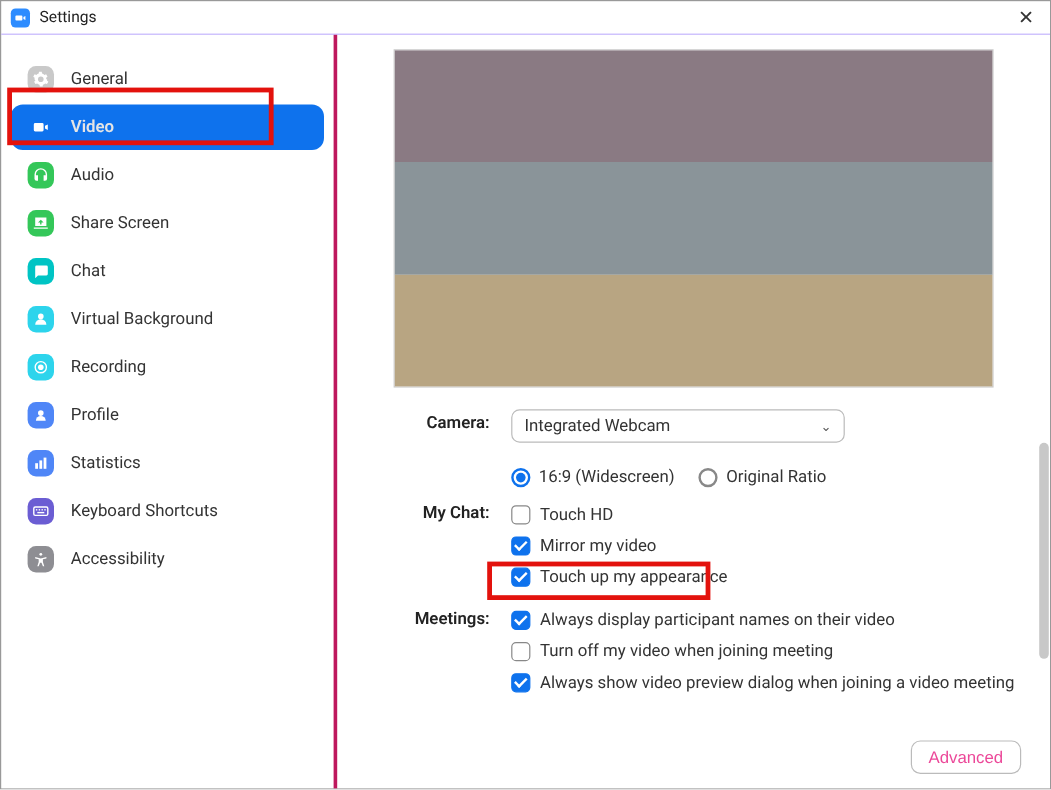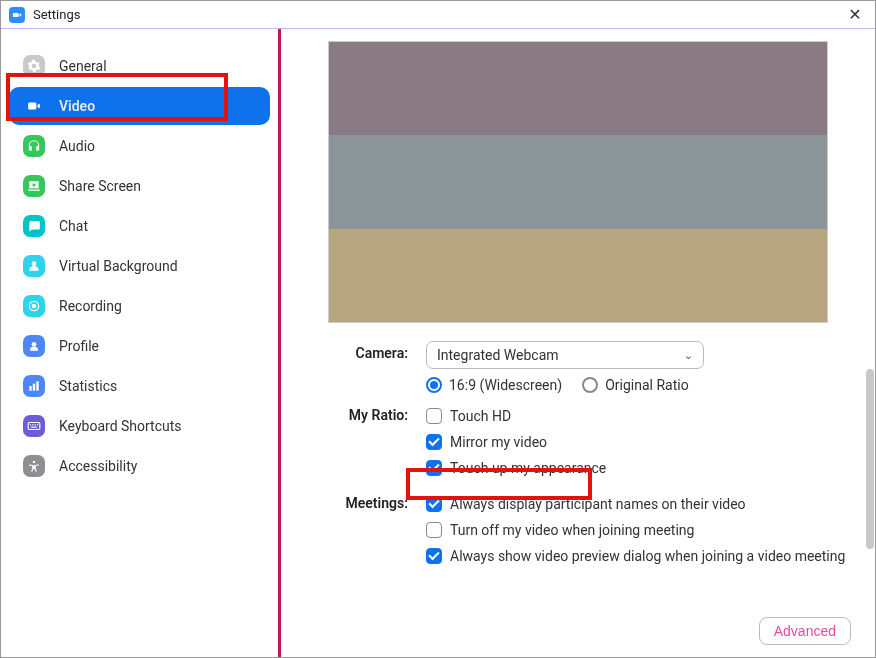--- a/index.html
+++ b/index.html
@@ -128,21 +128,21 @@
       height: 28px;
       border: 1px solid #bbb;
       border-radius: 7px;
       display: flex;
       align-items: center;
       padding: 0 10px;
       font-size: 14px;
       color: #333;
       cursor: pointer;
       justify-content: space-between;
-      margin-bottom: 8px;
+      margin-bottom: 21px;
     }
     .select .chev { font-size: 11px; color: #555; }
     .radio-group { display: flex; gap: 20px; }
     .radio {
       display: flex;
       align-items: center;
       gap: 7px;
       cursor: pointer;
       color: #333;
     }
@@ -351,21 +351,21 @@
               </div>
               <div class="radio">
                 <span class="ring"></span>
                 <span>Original Ratio</span>
               </div>
             </div>
           </div>
         </div>
 
         <div class="row">
-          <div class="row-label">My Ratio:</div>
+          <div class="row-label">My Chat:</div>
           <div class="row-body">
             <div class="check-line">
               <span class="cbox"></span>
               <span>Touch HD</span>
             </div>
             <div class="check-line">
               <span class="cbox checked"></span>
               <span>Mirror my video</span>
             </div>
             <div class="check-line">

